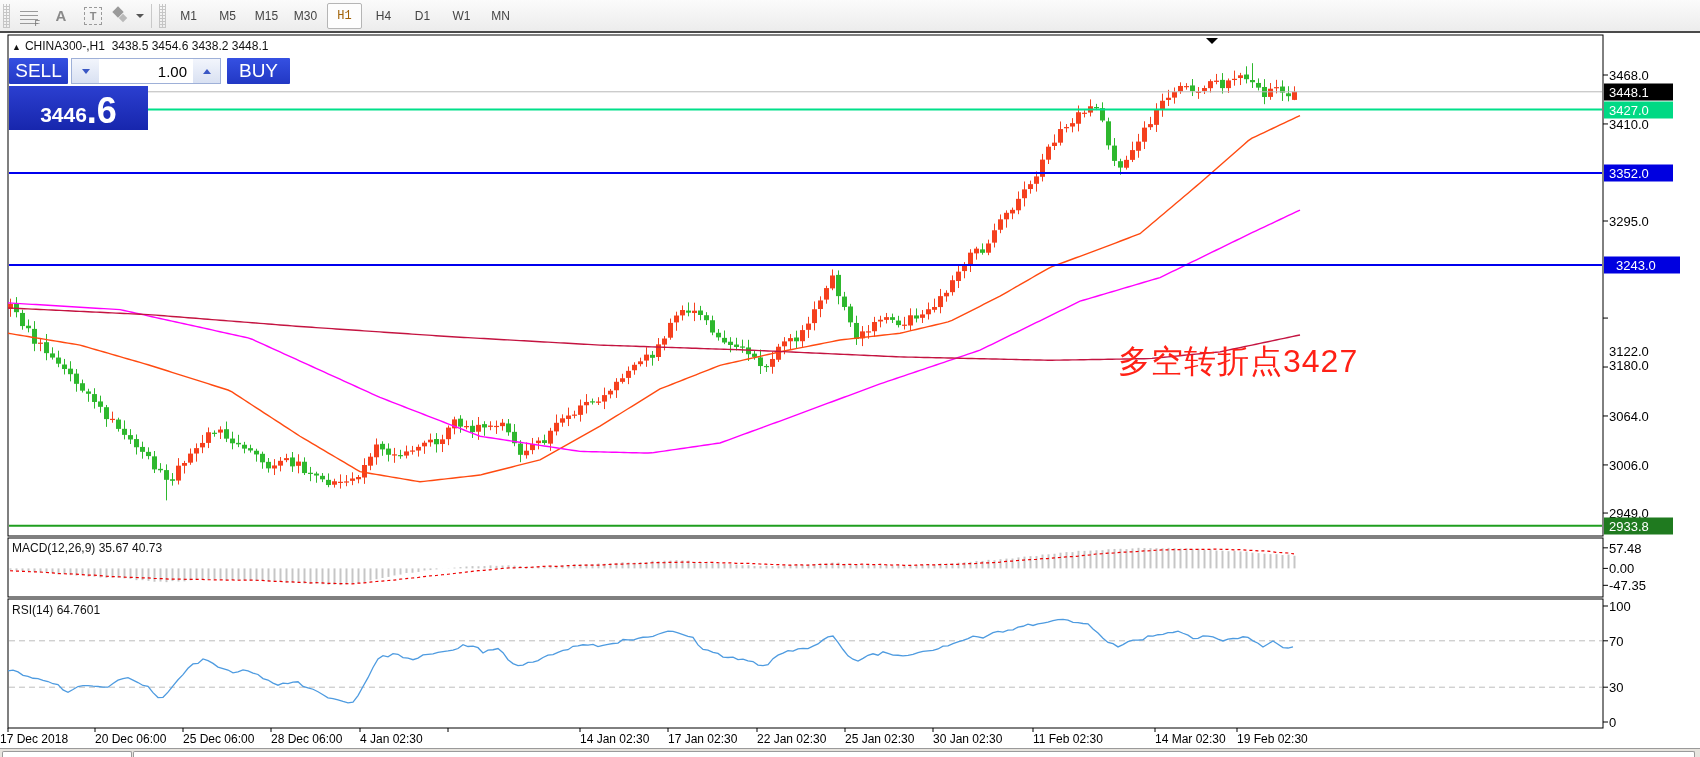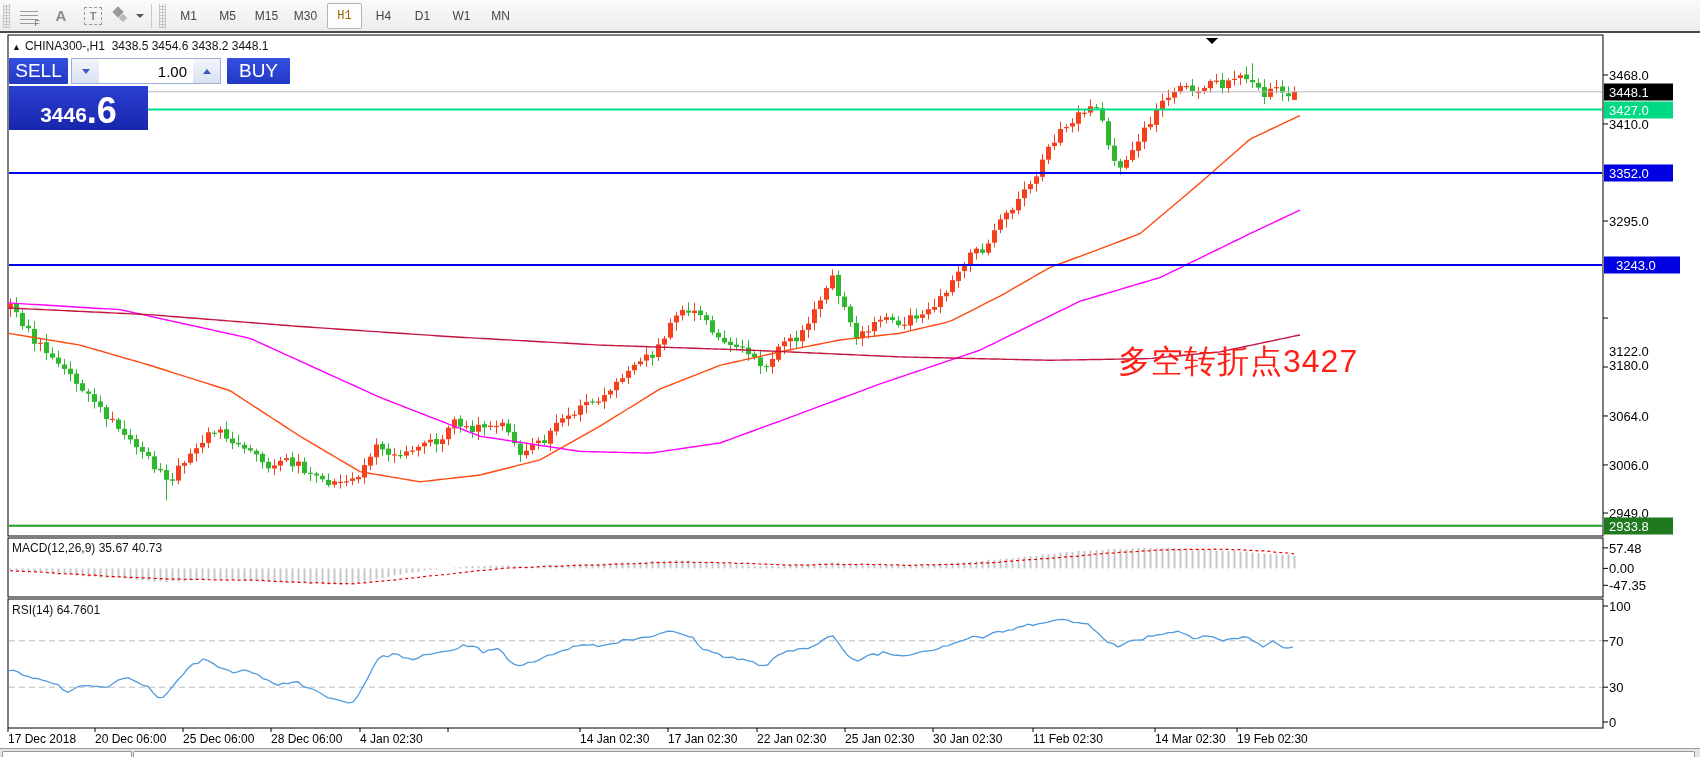--- a/index.html
+++ b/index.html
@@ -856,21 +856,21 @@
       <div class="pbadge" style="top: 172.904px; background: rgb(0, 0, 224);">3352.0</div>
       <div class="pbadge" style="top: 264.9px; background: rgb(0, 0, 224); padding-left: 12px;">3243.0</div>
       <div class="pbadge" style="top: 525.865px; background: rgb(31, 122, 31);">2933.8</div>
       <div class="plabel" style="top: 547.84px;">57.48</div>
       <div class="plabel" style="top: 568.394px;">0.00</div>
       <div class="plabel" style="top: 585.325px;">-47.35</div>
       <div class="plabel" style="top: 606px;">100</div>
       <div class="plabel" style="top: 640.8px;">70</div>
       <div class="plabel" style="top: 687.2px;">30</div>
       <div class="plabel" style="top: 722px;">0</div>
-      <div class="tlabel" style="left: 8px;">17 Dec 2018</div>
+      <div class="tlabel" style="left: 0;">17 Dec 2018</div>
       <div class="tlabel" style="left: 95px;">20 Dec 06:00</div>
       <div class="tlabel" style="left: 183px;">25 Dec 06:00</div>
       <div class="tlabel" style="left: 271px;">28 Dec 06:00</div>
       <div class="tlabel" style="left: 360px;">4 Jan 02:30</div>
       <div class="tlabel" style="left: 448px; margin-top: 21px;">9 Jan 02:30</div>
       <div class="tlabel" style="left: 580px;">14 Jan 02:30</div>
       <div class="tlabel" style="left: 668px;">17 Jan 02:30</div>
       <div class="tlabel" style="left: 757px;">22 Jan 02:30</div>
       <div class="tlabel" style="left: 845px;">25 Jan 02:30</div>
       <div class="tlabel" style="left: 933px;">30 Jan 02:30</div>

